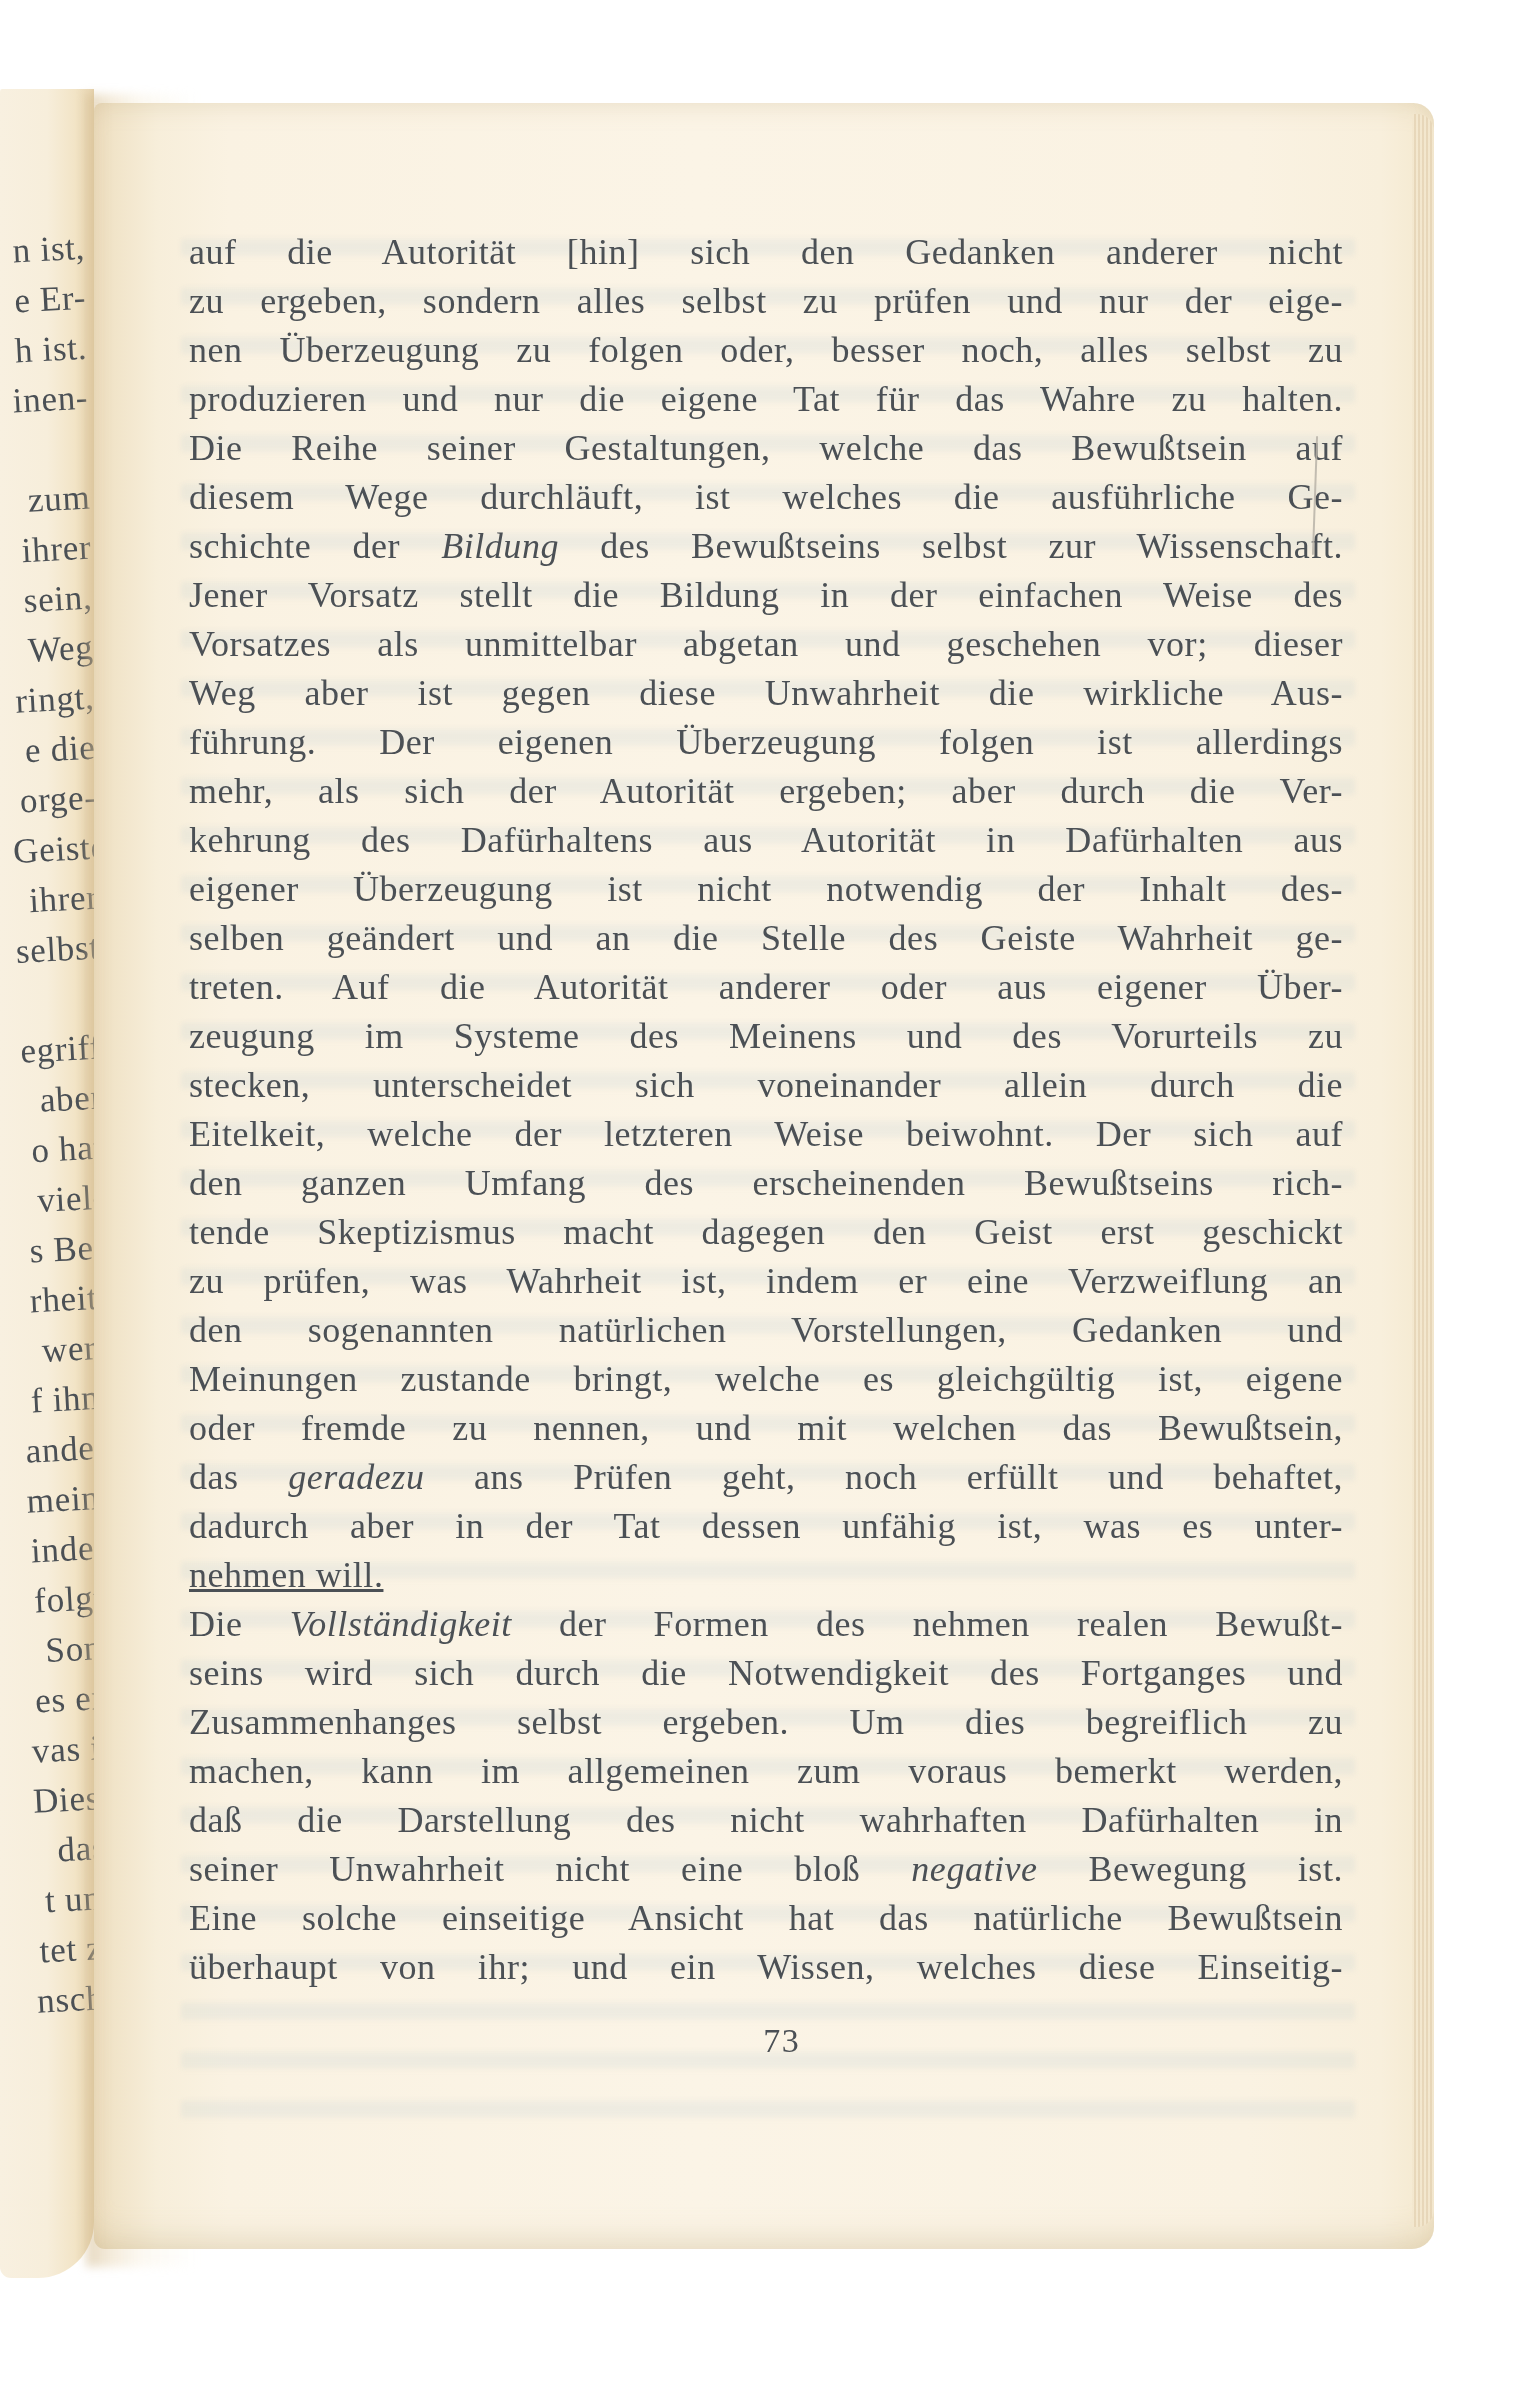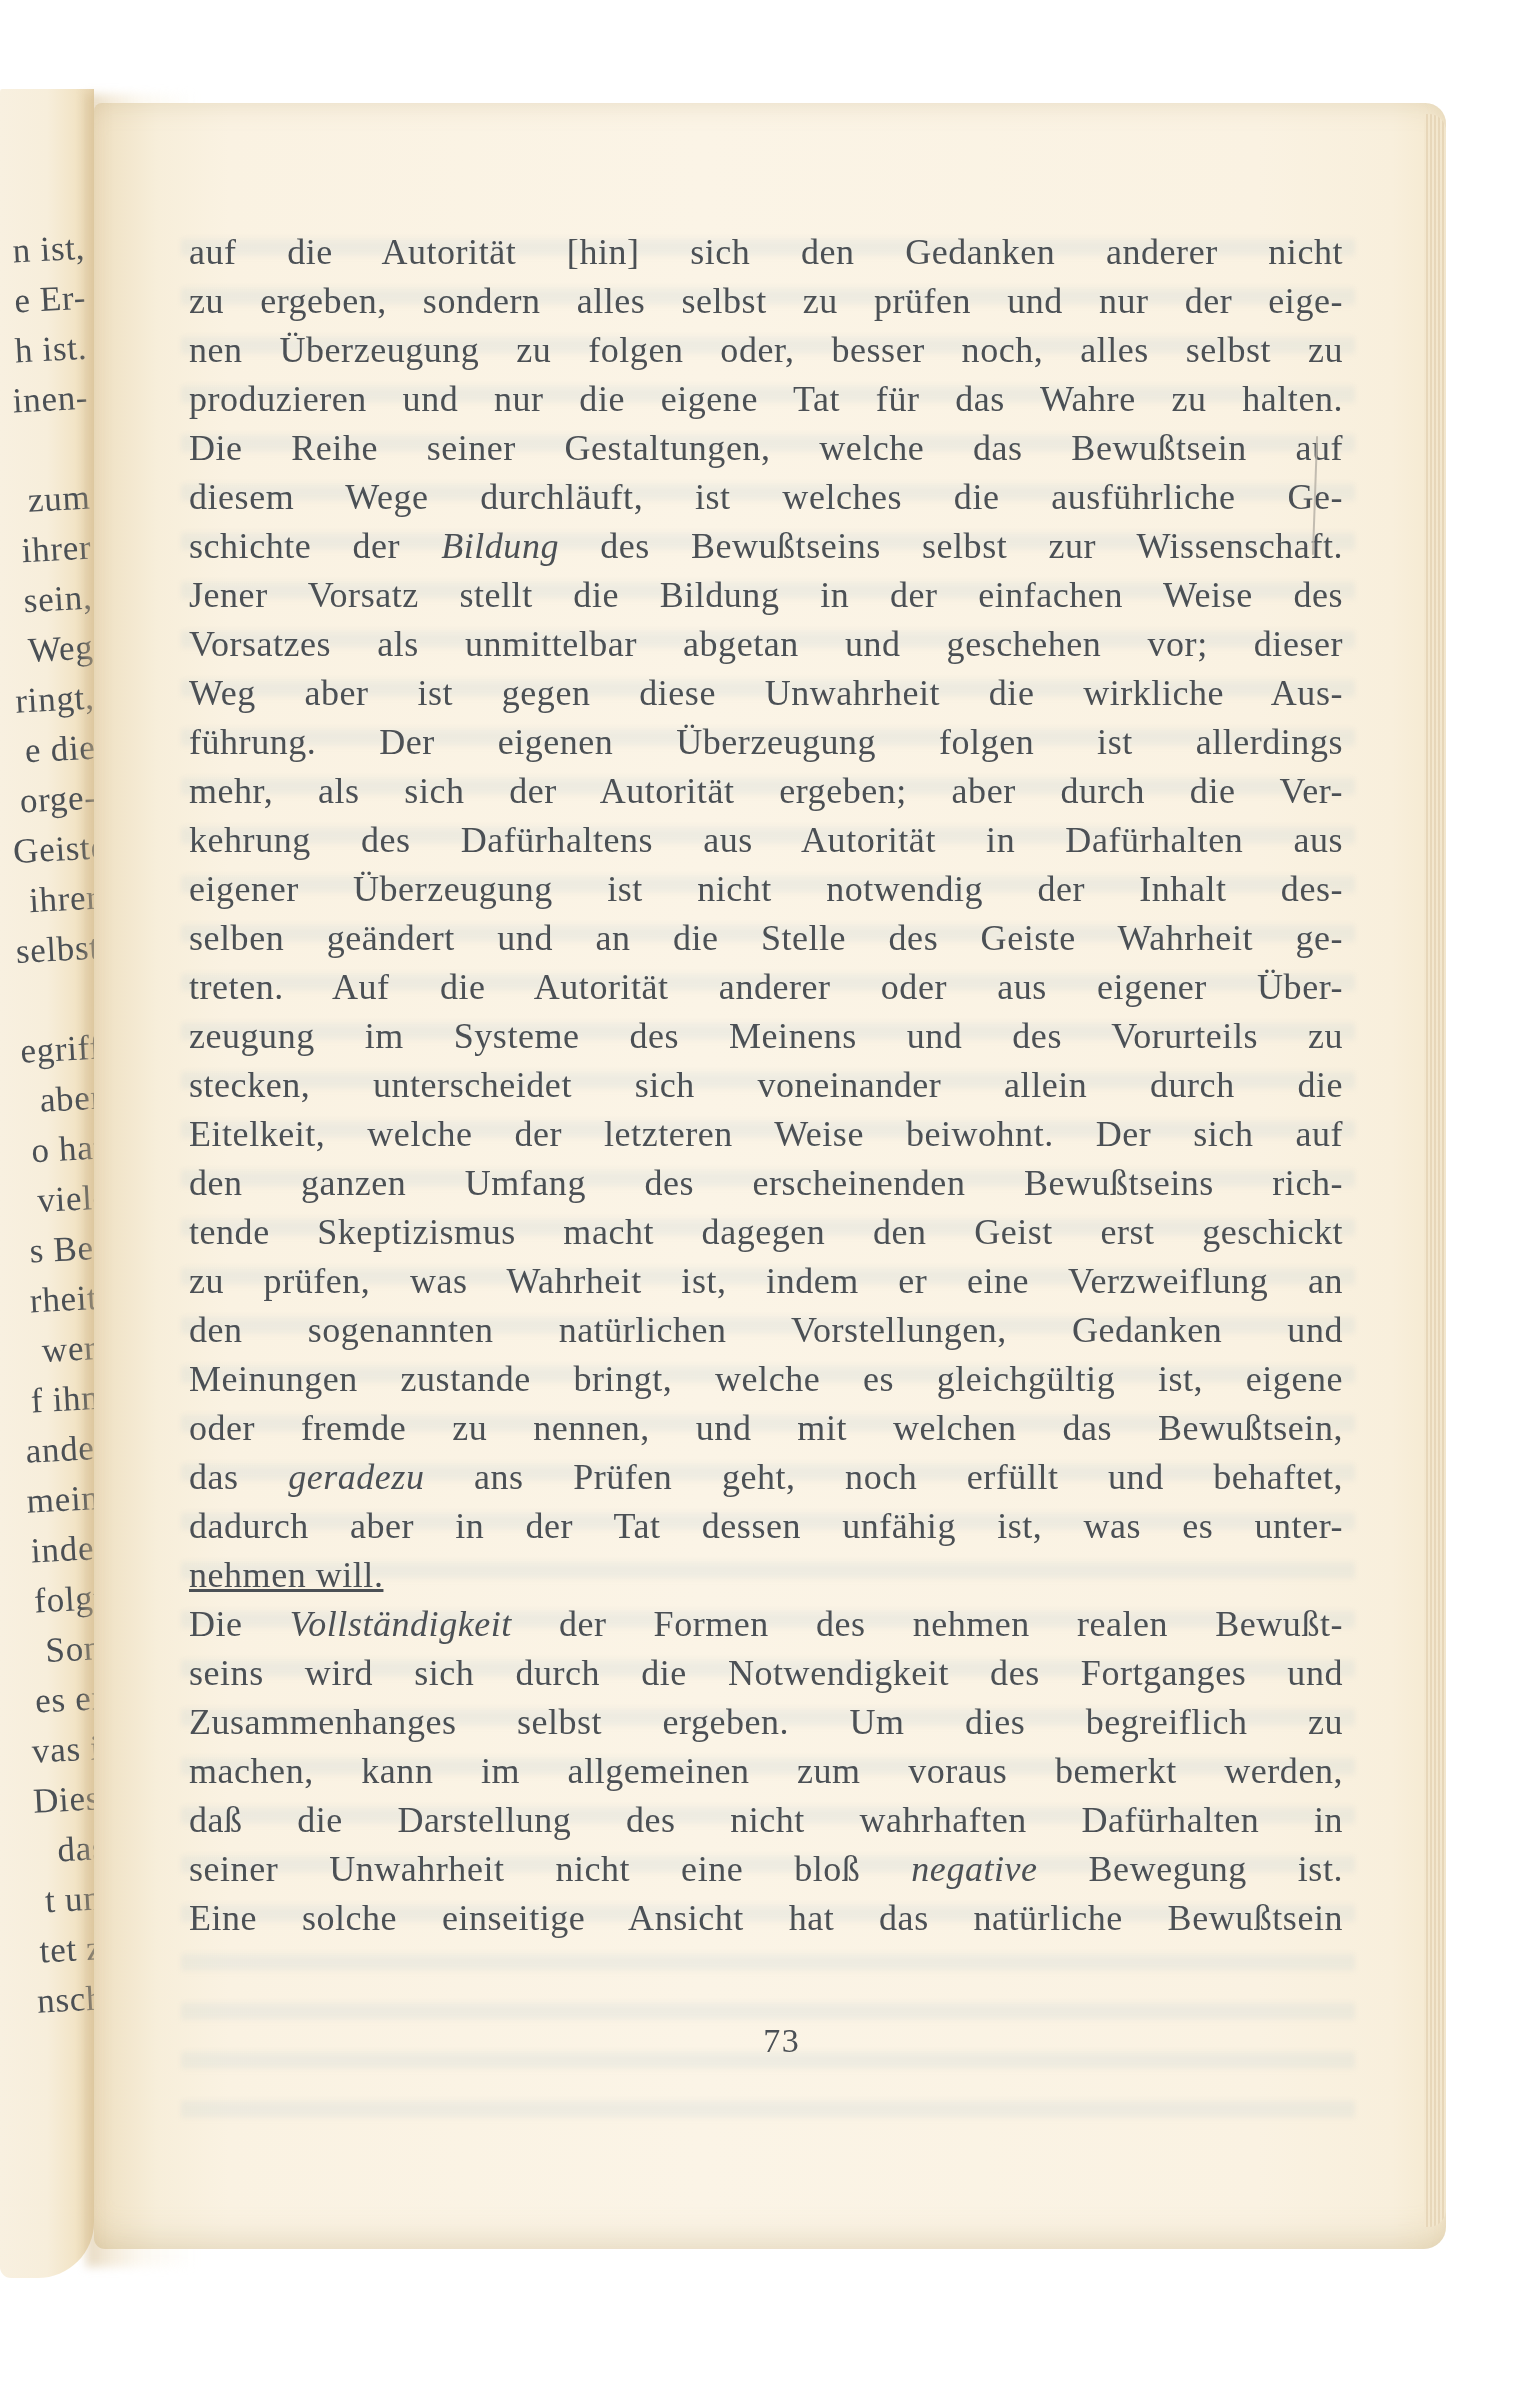--- a/index.html
+++ b/index.html
@@ -69,21 +69,20 @@
     top: 103px;
     width: 1340px;
     height: 2146px;
     background: linear-gradient(to right,
       #ecdcbd 0px, #f1e4c9 20.6px, #f7eeda 63px, #faf2e2 135px,
       #fbf4e6 45%, #faf2e2 86%, #f8efdc 96%, #f4e8ce 100%);
     border-radius: 8px 20.6px 22px 11px;
     box-shadow:
       inset 0 16px 27px -17.4px rgba(188,166,122,0.35),
       inset 0 -24px 35px -20.6px rgba(188,166,122,0.42);
-    padding-left: 12px;
   }
   
   .ghost {
     position: absolute;
     left: 87px;
     top: 111px;
     width: 1174px;
     height: 1919px;
     background: repeating-linear-gradient(to bottom,
       rgba(168,192,204,0) 0px,
@@ -226,20 +225,21 @@
           <div class="line"><span>das </span><span class="it">geradezu</span><span> ans Prüfen geht, noch erfüllt und behaftet,</span></div>
           <div class="line"><span>dadurch aber in der Tat dessen unfähig ist, was es unter-</span></div>
           <div class="line no-just"><span>nehmen will.</span></div>
           <div class="line"><span>Die </span><span class="it">Vollständigkeit</span><span> der Formen des nehmen realen Bewußt-</span></div>
           <div class="line"><span>seins wird sich durch die Notwendigkeit des Fortganges und</span></div>
           <div class="line"><span>Zusammenhanges selbst ergeben. Um dies begreiflich zu</span></div>
           <div class="line"><span>machen, kann im allgemeinen zum voraus bemerkt werden,</span></div>
           <div class="line"><span>daß die Darstellung des nicht wahrhaften Dafürhalten in</span></div>
           <div class="line"><span>seiner Unwahrheit nicht eine bloß </span><span class="it">negative</span><span> Bewegung ist.</span></div>
           <div class="line"><span>Eine solche einseitige Ansicht hat das natürliche Bewußtsein</span></div>
+          <div class="line"><span>überhaupt von ihr; und ein Wissen, welches diese Einseitig-</span></div>
         </div>
       <div class="pencil"></div>
       <div class="pagenum">73</div>
       <div class="fore-edge"></div>
     </div>
 
   </div>
 </div>
 
 

